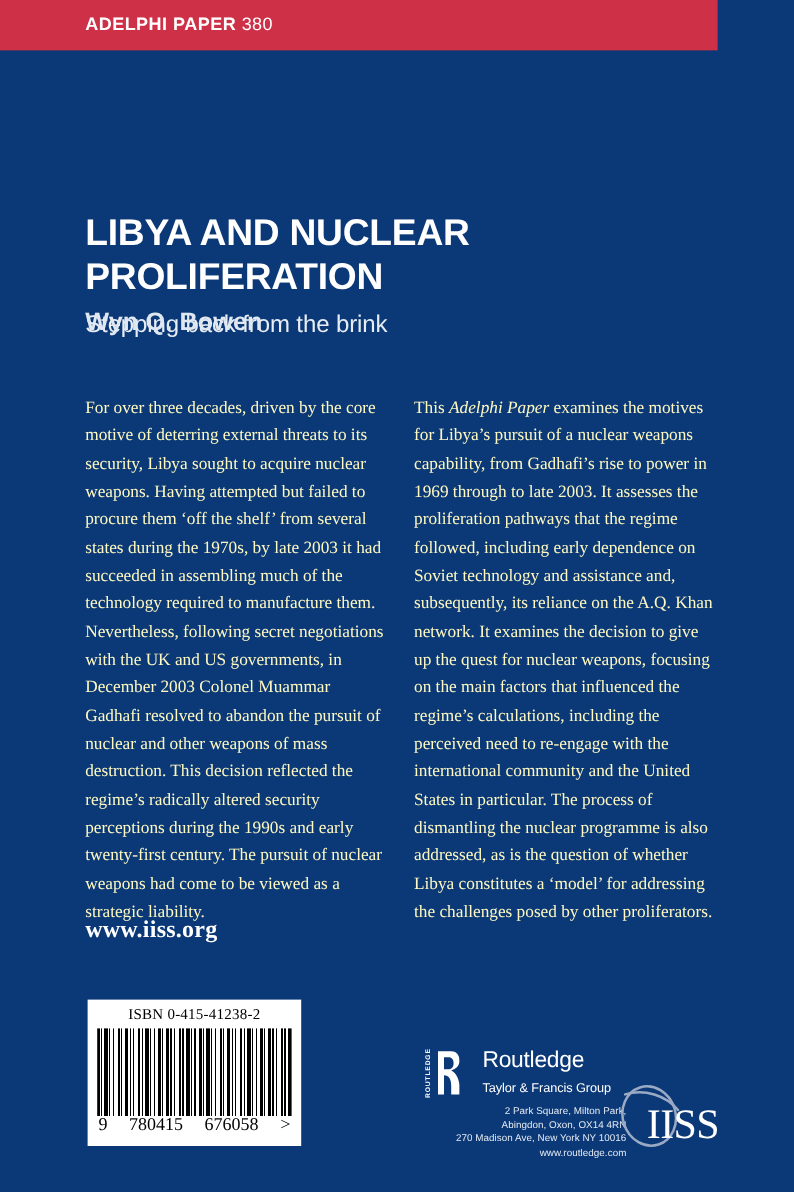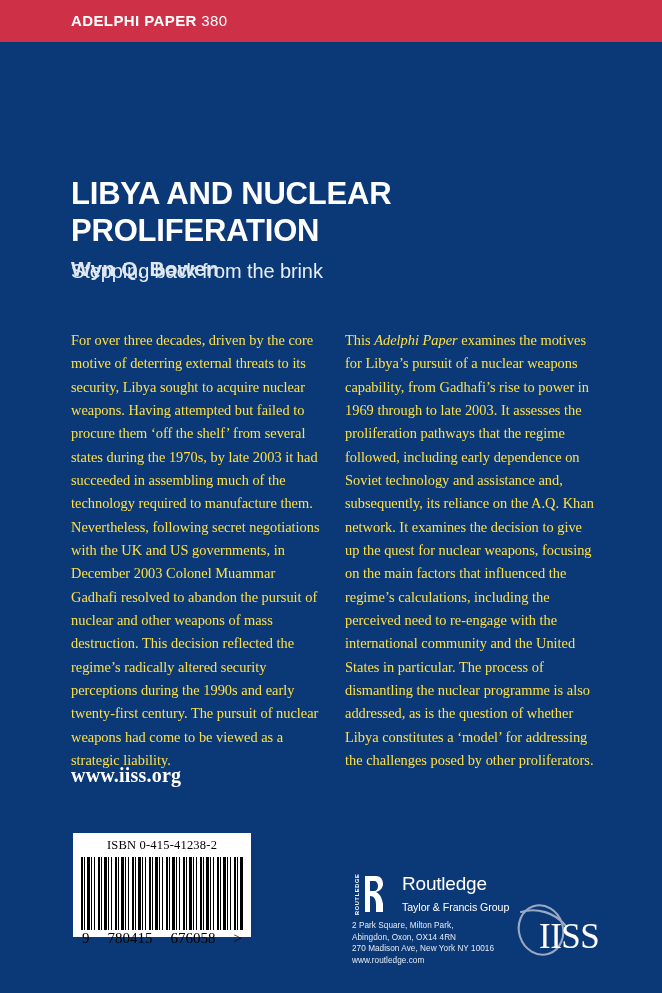--- a/index.html
+++ b/index.html
@@ -10,21 +10,21 @@
     background: #0b3876;
     font-family: "Liberation Sans", sans-serif;
     overflow: hidden;
     position: relative;
   }
 
   
   .series-band {
     position: absolute;
     top: 0; left: 0;
-    width: 662px;
+    width: 598px;
     height: 42px;
     background: #ce3147;
   }
   .series-band-text {
     position: absolute;
     left: 71px;
     top: 12px;
     font-size: 15px;
     letter-spacing: 0.4px;
     color: #ffffff;
@@ -78,21 +78,21 @@
     top: 329px;
     width: 525px;
     display: flex;
     gap: 24px;
   }
   .blurb-col {
     width: 250px;
     font-family: "Liberation Serif", serif;
     font-size: 14.4px;
     line-height: 1.62;
-    color: #fde047;
+    color: #fef9c3;
     text-align: left;
   }
   .blurb-col p { margin: 0; }
   .blurb-col .italic { font-style: italic; }
 
   
   .website {
     position: absolute;
     left: 71px;
     top: 764px;
@@ -102,21 +102,21 @@
     color: #ffffff;
     letter-spacing: 0.2px;
   }
 
   
   .barcode-box {
     position: absolute;
     left: 73px;
     top: 833px;
     width: 178px;
-    height: 104px;
+    height: 122px;
     background: #ffffff;
     padding: 6px 8px 4px 8px;
   }
   .barcode-isbn {
     text-align: center;
     font-family: "Liberation Serif", serif;
     font-size: 12.5px;
     color: #000000;
     letter-spacing: 0.2px;
     line-height: 1.1;
@@ -204,20 +204,21 @@
     line-height: 1.2;
     margin-top: 7px;
     letter-spacing: -0.05px;
   }
   .publisher-address {
     margin-top: 6px;
     font-size: 8.2px;
     line-height: 1.42;
     color: #e4ebf4;
     letter-spacing: 0.05px;
+    text-align: right;
   }
 
   
   .iiss-logo {
     position: absolute;
     left: 511px;
     top: 903px;
     width: 92px;
     height: 58px;
   }

